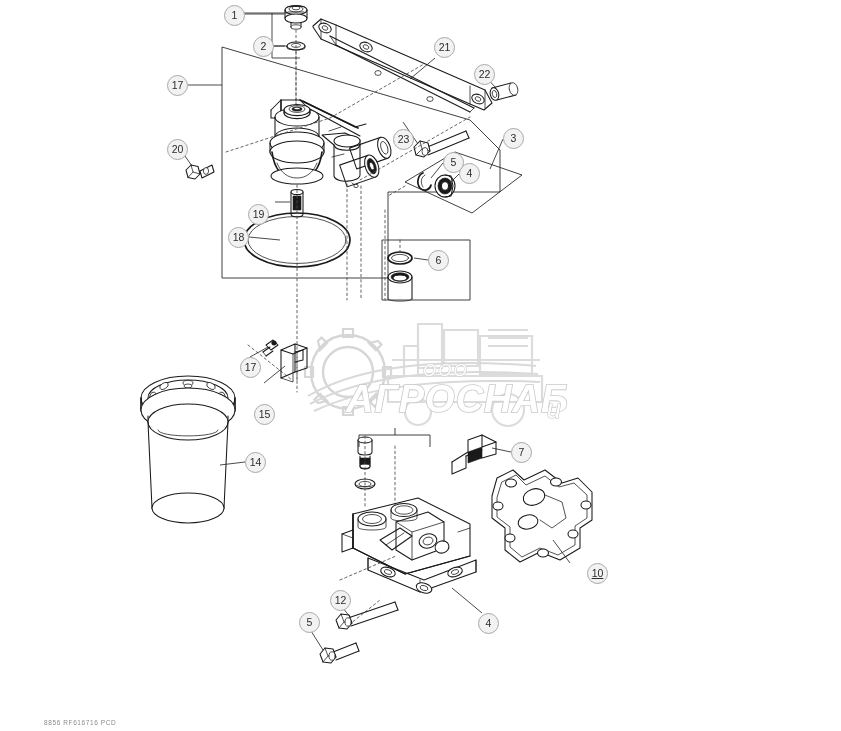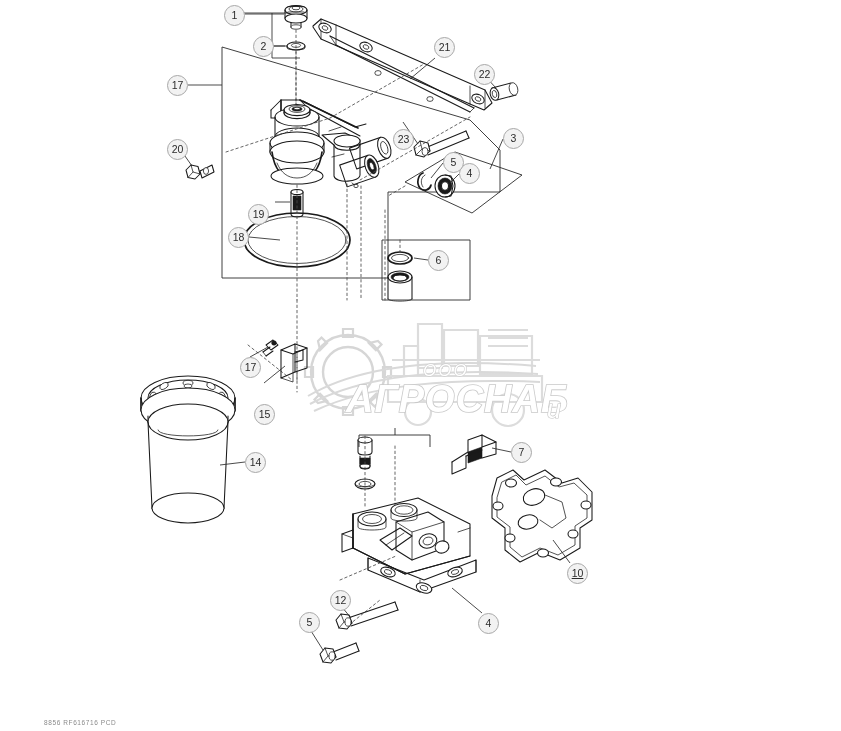--- a/index.html
+++ b/index.html
@@ -526,21 +526,21 @@
   </svg>
 
   <div id="callout-layer">
       <div class="callout" style="left: 224px; top: 5px;">1</div>
       <div class="callout" style="left: 253px; top: 36px;">2</div>
       <div class="callout" style="left: 503px; top: 128px;">3</div>
       <div class="callout" style="left: 459px; top: 163px;">4</div>
       <div class="callout" style="left: 443px; top: 152px;">5</div>
       <div class="callout" style="left: 428px; top: 250px;">6</div>
       <div class="callout" style="left: 511px; top: 442px;">7</div>
-      <div class="callout" style="left: 567px; top: 563px; text-decoration: underline;">10</div>
+      <div class="callout" style="left: 587px; top: 563px; text-decoration: underline;">10</div>
       <div class="callout" style="left: 478px; top: 613px;">4</div>
       <div class="callout" style="left: 330px; top: 590px; text-align: right;">12</div>
       <div class="callout" style="left: 299px; top: 612px;">5</div>
       <div class="callout" style="left: 245px; top: 426px; margin-top: 26px;">14</div>
       <div class="callout" style="left: 254px; top: 404px;">15</div>
       <div class="callout" style="left: 240px; top: 357px;">17</div>
       <div class="callout" style="left: 167px; top: 75px;">17</div>
       <div class="callout" style="left: 228px; top: 227px;">18</div>
       <div class="callout" style="left: 248px; top: 192px; margin-top: 12px;">19</div>
       <div class="callout" style="left: 167px; top: 139px; text-align: right;">20</div>

